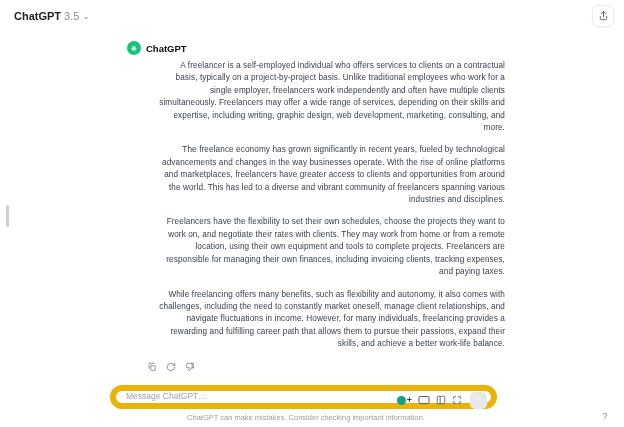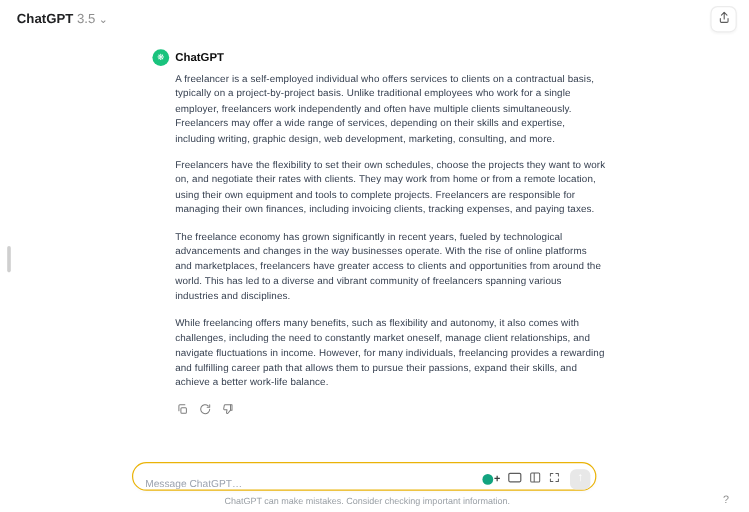--- a/index.html
+++ b/index.html
@@ -41,36 +41,36 @@
   .message {
     position:absolute; left:127px; top:41px; width:378px;
   }
   .message-head { display:flex; align-items:center; gap:5px; }
   .avatar {
     width:14px; height:14px; border-radius:50%;
     display:flex; align-items:center; justify-content:center;
     flex-shrink:0;
   }
   .author { font-size:9.5px; font-weight:bold; color:#0d0d0d; }
-  .message-body { margin-left:19px; margin-top:5px; }
+  .message-body { margin-left:32px; margin-top:5px;text-align:right; }
   .message-body p {
     font-size:8.2px; line-height:12.4px; color:#374151;
     margin-bottom:10px; letter-spacing:0.1px;
   }
   .msg-actions { display:flex; gap:7px; margin-left:19px; margin-top:2px; }
   .msg-action {
     width:12px; height:12px; display:flex; align-items:center; justify-content:center;
     cursor:pointer; color:#7d7d7d;
   }
 
   
   .composer {
     position:absolute; left:110px; top:385px; width:387px; height:24px;
-    border:1px solid #eab308; border-radius:13px; background:#fff;
-    display:flex; align-items:flex-end; padding:0 4px 0 10px;
+    border:6px solid #eab308; border-radius:13px; background:#fff;
+    display:flex; align-items:flex-start; padding:0 4px 0 10px;
     box-shadow:0 1px 3px rgba(0,0,0,0.03);
   }
   .composer input {
     flex:1; border:none; outline:none; font-size:8.5px;
     font-family:"Liberation Sans", sans-serif; color:#2b2b2b; background:transparent;
   }
   .composer input::placeholder { color:#9ca3af; }
   .composer-icons { display:flex; align-items:center; gap:6px; }
   .ext-gpt {
     display:flex; align-items:center; gap:1px; cursor:pointer;
@@ -124,22 +124,22 @@
 
 <div class="message">
   <div class="message-head">
     <div class="avatar" style="background:#19c37d;">
       <span style="color:#fff;font-size:7px;line-height:1;">❋</span>
     </div>
     <span class="author">ChatGPT</span>
   </div>
   <div class="message-body">
     <p>A freelancer is a self-employed individual who offers services to clients on a contractual basis, typically on a project-by-project basis. Unlike traditional employees who work for a single employer, freelancers work independently and often have multiple clients simultaneously. Freelancers may offer a wide range of services, depending on their skills and expertise, including writing, graphic design, web development, marketing, consulting, and more.</p>
+    <p>The freelance economy has grown significantly in recent years, fueled by technological advancements and changes in the way businesses operate. With the rise of online platforms and marketplaces, freelancers have greater access to clients and opportunities from around the world. This has led to a diverse and vibrant community of freelancers spanning various industries and disciplines.</p>
     <p>Freelancers have the flexibility to set their own schedules, choose the projects they want to work on, and negotiate their rates with clients. They may work from home or from a remote location, using their own equipment and tools to complete projects. Freelancers are responsible for managing their own finances, including invoicing clients, tracking expenses, and paying taxes.</p>
-    <p>The freelance economy has grown significantly in recent years, fueled by technological advancements and changes in the way businesses operate. With the rise of online platforms and marketplaces, freelancers have greater access to clients and opportunities from around the world. This has led to a diverse and vibrant community of freelancers spanning various industries and disciplines.</p>
     <p>While freelancing offers many benefits, such as flexibility and autonomy, it also comes with challenges, including the need to constantly market oneself, manage client relationships, and navigate fluctuations in income. However, for many individuals, freelancing provides a rewarding and fulfilling career path that allows them to pursue their passions, expand their skills, and achieve a better work-life balance.</p>
   </div>
   <div class="msg-actions">
     <div class="msg-action">
       <span>
         <svg width="10" height="10" viewBox="0 0 24 24" fill="none" stroke="#7d7d7d" stroke-width="2" stroke-linecap="round" stroke-linejoin="round">
           <rect x="9" y="9" width="11" height="11" rx="2"></rect>
             <path d="M5 15V5a2 2 0 0 1 2-2h10"></path>
         </svg>
       </span>

